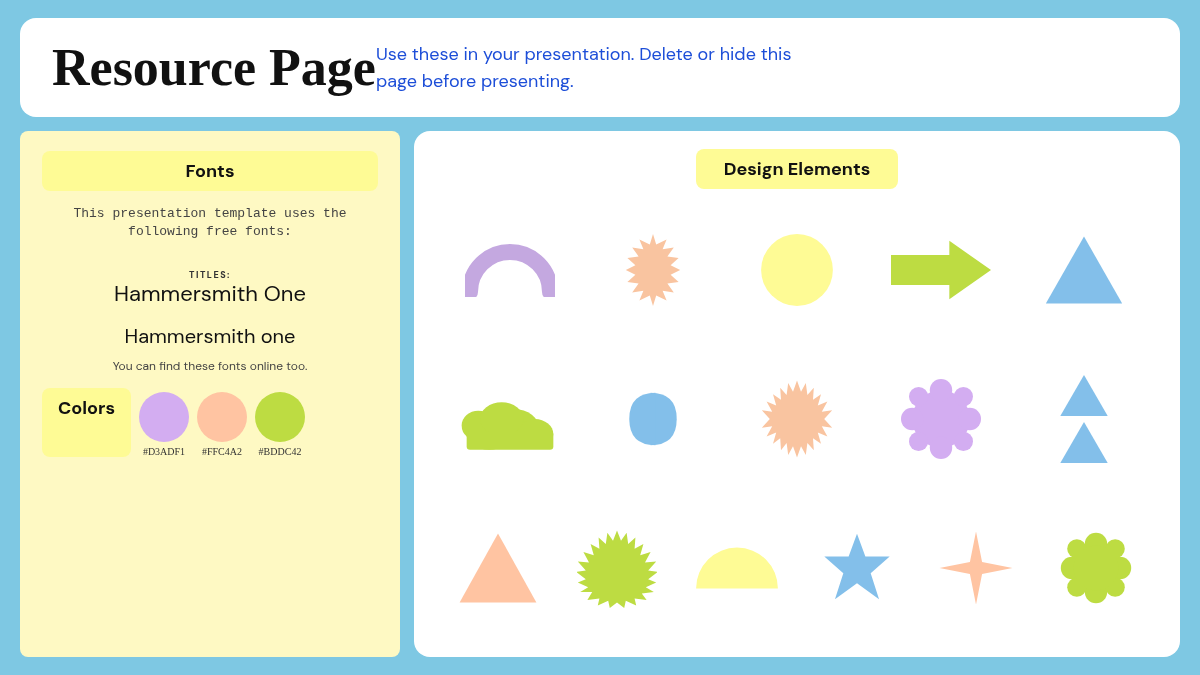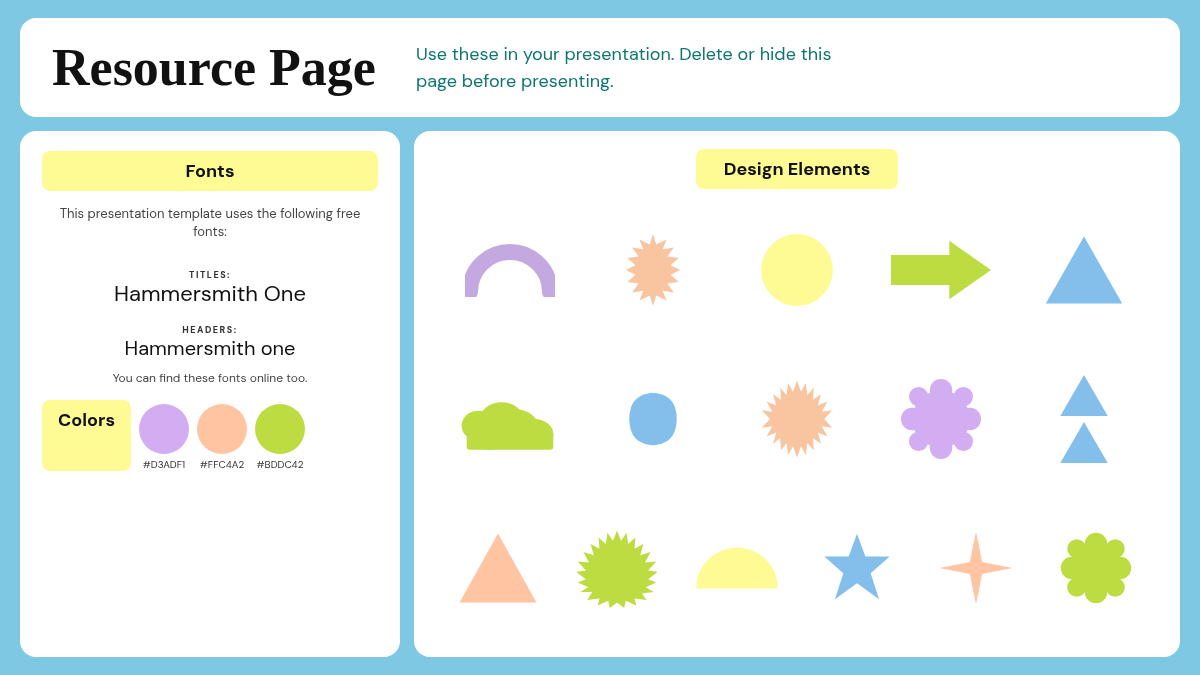--- a/index.html
+++ b/index.html
@@ -21,49 +21,48 @@
       gap: 14px;
     }
 
     
     .header-card {
       background: white;
       border-radius: 16px;
       padding: 20px 32px;
       display: flex;
       align-items: center;
-      gap: 40px;
     }
 
     .header-title {
       font-family: 'Georgia', 'Times New Roman', serif;
       font-weight: 900;
       font-size: 52px;
       color: #111;
       white-space: nowrap;
     }
 
     .header-desc {
       font-size: 18px;
-      color: #0f766e;
+      color: #1d4ed8;
       line-height: 1.5;
       max-width: 420px;
     }
 
     
     .main-row {
       display: flex;
       gap: 14px;
       flex: 1;
     }
 
     
     .left-panel {
-      background: #ffffff;
-      border-radius: 16px;
+      background: #fef9c3;
+      border-radius: 8px;
       padding: 20px 22px;
       width: 380px;
       min-width: 380px;
       display: flex;
       flex-direction: column;
       gap: 14px;
     }
 
     .section-label {
       background: #FEFB95;
@@ -77,20 +76,21 @@
 
     .fonts-section {
       text-align: center;
     }
 
     .fonts-desc {
       font-size: 13px;
       color: #444;
       margin-bottom: 28px;
       line-height: 1.4;
+      font-family: Liberation Mono, monospace;
     }
 
     .font-item {
       margin-bottom: 10px;
       margin-top: 16px;
     }
 
     .font-label {
       font-size: 9px;
       font-weight: 800;
@@ -139,20 +139,21 @@
 
     .color-circle {
       width: 50px;
       height: 50px;
       border-radius: 50%;
     }
 
     .color-hex {
       font-size: 10px;
       color: #333;
+      font-family: Liberation Serif, serif;
     }
 
     
     .right-panel {
       background: white;
       border-radius: 16px;
       padding: 18px 24px;
       flex: 1;
       display: flex;
       flex-direction: column;
@@ -212,21 +213,20 @@
     <div class="left-panel">
 
       <div class="section-label">Fonts</div>
       <div class="fonts-section">
         <div class="fonts-desc">This presentation template uses the following free fonts:</div>
         <div class="font-item">
           <div class="font-label">TITLES:</div>
           <div class="font-name title-font">Hammersmith One</div>
         </div>
         <div class="font-item">
-          <div class="font-label">HEADERS:</div>
           <div class="font-name">Hammersmith one</div>
         </div>
         <div class="fonts-online">You can find these fonts online too.</div>
       </div>
 
       <div class="colors-section">
         <div class="section-label">Colors</div>
         <div class="color-swatches">
           <div class="color-swatch-wrap">
             <div class="color-circle" style="background:#D3ADF1;"></div>

